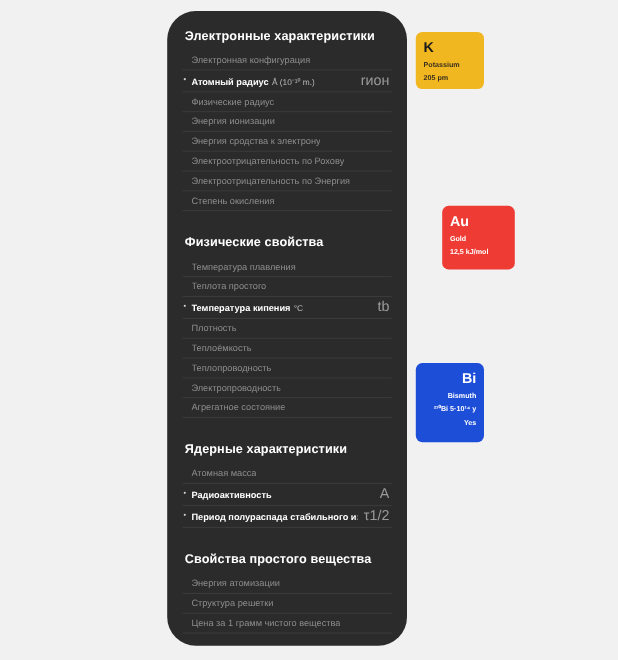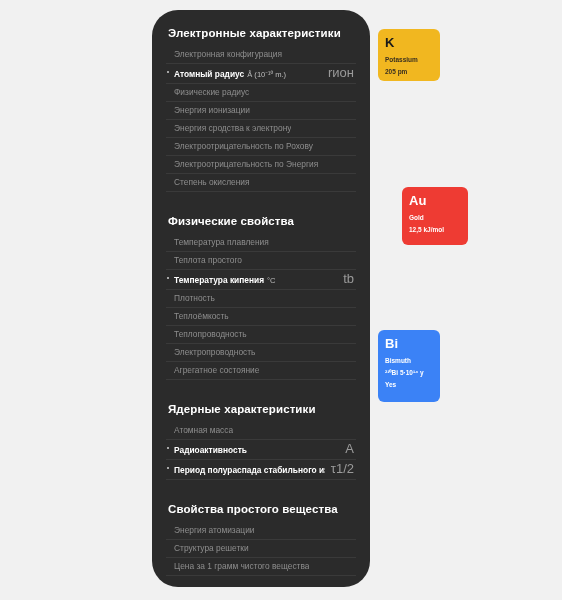--- a/index.html
+++ b/index.html
@@ -224,18 +224,18 @@
   <div class="card-line">Potassium</div>
   <div class="card-line">205 pm</div>
 </div>
 
 <div class="card" id="card-au" style="background: rgb(238, 59, 51);">
   <div class="card-symbol">Au</div>
   <div class="card-line">Gold</div>
   <div class="card-line">12,5 kJ/mol</div>
 </div>
 
-<div class="card" id="card-bi" style="background: #3b82f6;">
+<div class="card" id="card-bi" style="background: #1d4ed8; text-align: right;">
   <div class="card-symbol">Bi</div>
   <div class="card-line">Bismuth</div>
   <div class="card-line">²¹⁰Bi  5·10¹⁴ y</div>
   <div class="card-line">Yes</div>
 </div>
 
 </body></html>

